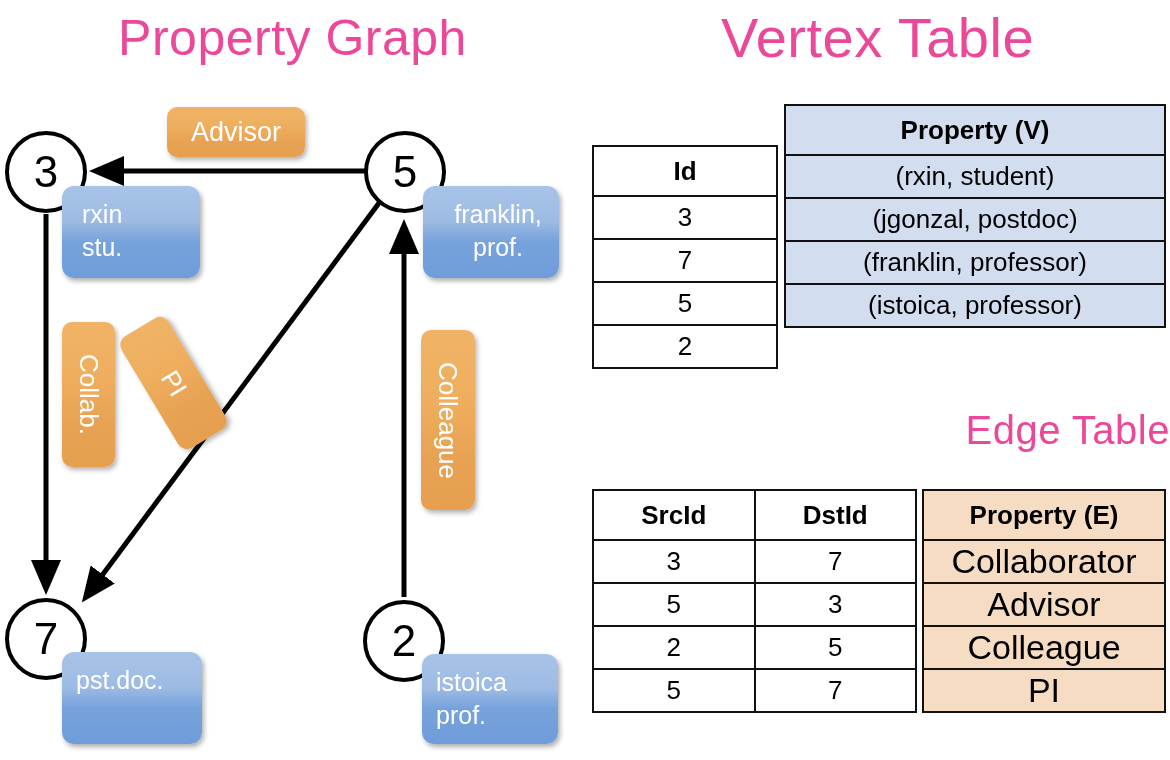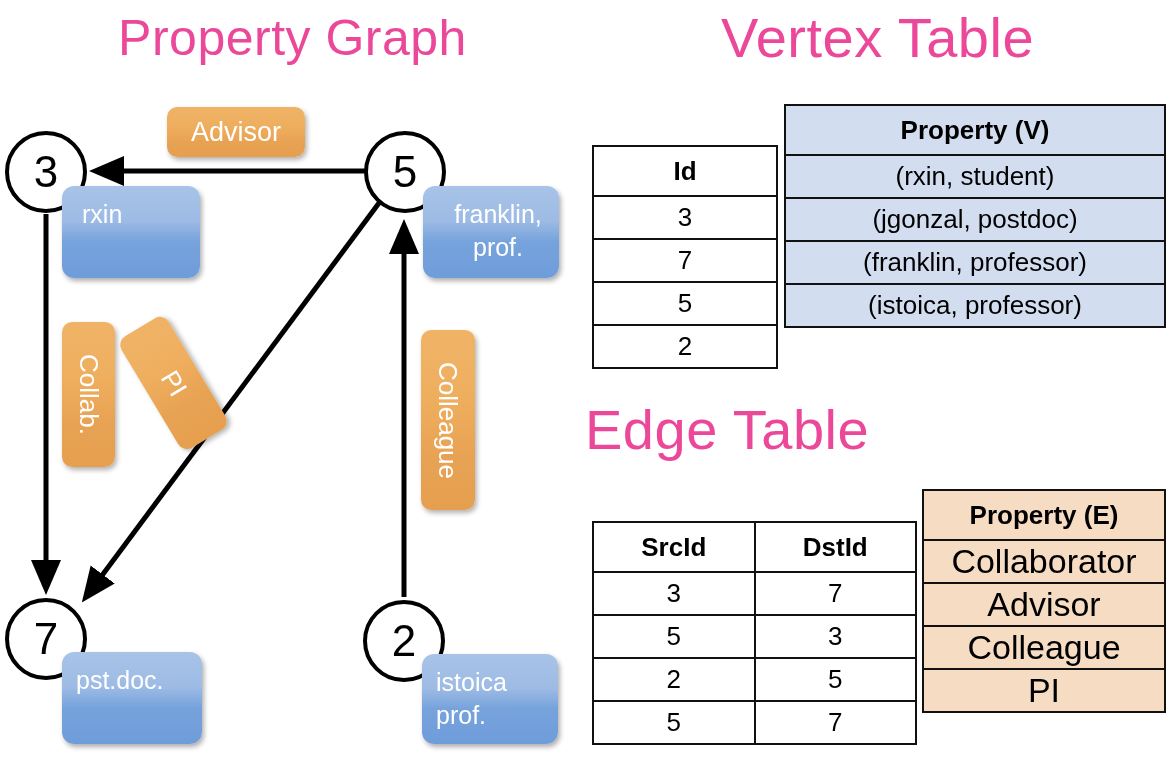--- a/index.html
+++ b/index.html
@@ -32,22 +32,22 @@
     line-height: 60px;
   }
   #title-vertex-table {
     left: 585px; top: 8px; width: 585px;
     text-align: center;
     font-size: 56px;
     line-height: 60px;
   }
   #title-edge-table {
     left: 585px; top: 400px; width: 585px;
-    text-align: left;
-    font-size: 56px;
+    text-align: right;
+    font-size: 40px;
     line-height: 60px;
   }
 
   
   #graph-panel {
     position: absolute;
     left: 0; top: 0;
     width: 585px; height: 760px;
   }
   #graph-edges {
@@ -159,21 +159,21 @@
     font-size: 26px;
     height: 50px;
   }
 
   
   #vertex-id-table    { left: 592px; top: 104px; width: 186px; margin-top: 41px; }
   #vertex-prop-table  { left: 784px; top: 104px; width: 382px; }
   #vertex-prop-table th, #vertex-prop-table td { background: #d3ddf0; }
 
   
-  #edge-ids-table   { left: 592px; top: 489px; width: 325px; margin-top: 32px; }
+  #edge-ids-table   { left: 592px; top: 489px; width: 325px; }
   #edge-ids-table td, #edge-ids-table th { width: 50%; }
   #edge-prop-table  { left: 922px; top: 489px; width: 244px; }
   #edge-prop-table th, #edge-prop-table td { background: #f5dcc2; }
   #edge-prop-table th { font-weight: bold; }
   #edge-prop-table td { font-weight: 300; font-size: 34px; }
 </style>
 </head>
 <body>
 
 <div id="graph-panel">
@@ -225,20 +225,21 @@
   </div>
   <div class="node" id="node-7">
     <span>7</span>
   </div>
   <div class="node" id="node-2">
     <span>2</span>
   </div>
 
   <div class="vbox" id="vbox-rxin">
     <div>rxin</div>
+    <div>stu.</div>
   </div>
   <div class="vbox" id="vbox-franklin">
     <div>franklin,</div>
     <div>prof.</div>
   </div>
   <div class="vbox" id="vbox-jgonzal">
     <div>pst.doc.</div>
   </div>
   <div class="vbox" id="vbox-istoica">
     <div>istoica</div>

